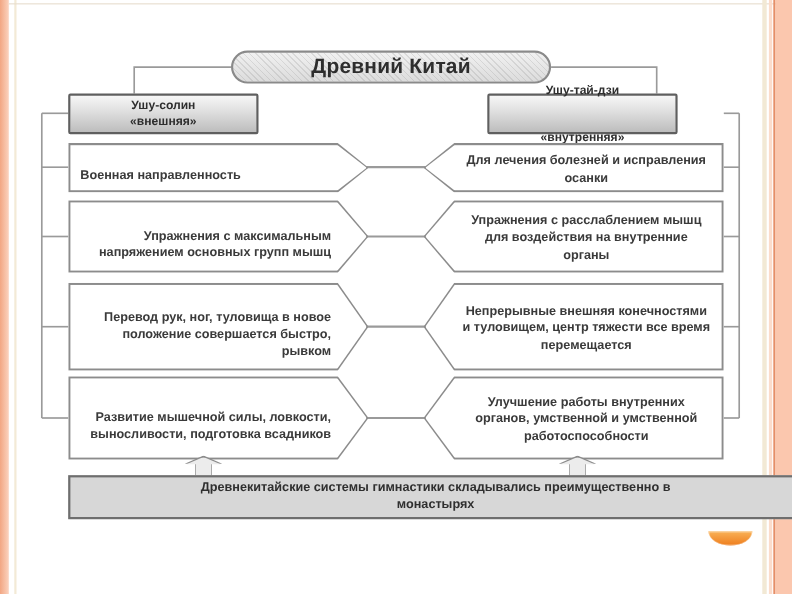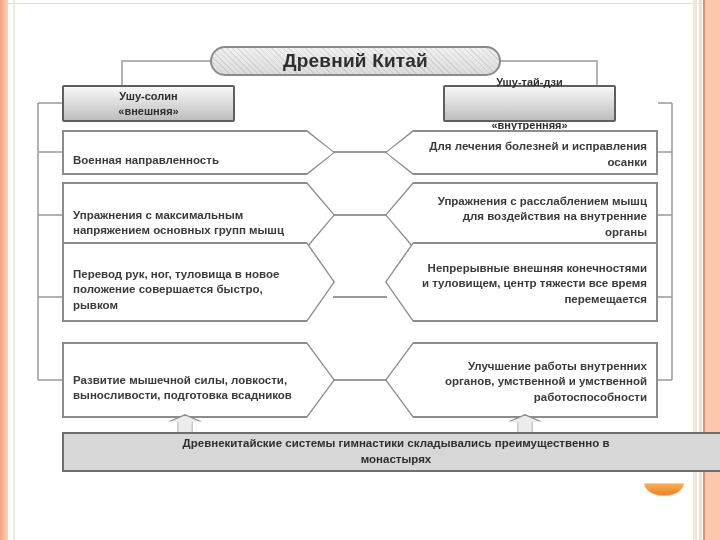--- a/index.html
+++ b/index.html
@@ -59,26 +59,26 @@
   .pent .fill{position:absolute;inset:1.6px;background:#ffffff;}
   .pent-l .shape{clip-path:polygon(0 0,calc(100% - 28px) 0,100% 50%,calc(100% - 28px) 100%,0 100%);}
   .pent-l .fill{clip-path:polygon(0 0,calc(100% - 27px) 0,100% 50%,calc(100% - 27px) 100%,0 100%);}
   .pent-r .shape{clip-path:polygon(28px 0,100% 0,100% 100%,28px 100%,0 50%);}
   .pent-r .fill{clip-path:polygon(27px 0,100% 0,100% 100%,27px 100%,0 50%);}
   .pent .txt{
     position:absolute;inset:0;display:flex;align-items:center;
     font-size:11.5px;font-weight:bold;color:#3a3a3a;line-height:1.32;
   }
   .pent-l{left:62px;}
-  .pent-l .txt{padding:2px 34px 2px 11px;text-align:left;margin-top:16px;}
+  .pent-l .txt{padding:2px 34px 2px 11px;text-align:right;margin-top:16px;}
   .pent-r{left:385px;}
-  .pent-r .txt{padding:6px 11px 2px 34px;text-align:right;justify-content:flex-end;}
+  .pent-r .txt{padding:6px 11px 2px 34px;text-align:center;justify-content:flex-end;}
   .row1{top:130px;height:45px;}
   .row2{top:182px;height:66px;}
-  .row3{top:242px;height:80px;}
+  .row3{top:257px;height:80px;}
   .row4{top:342px;height:76px;}
 
   
   .uparrow{width:34px;height:20px;top:414px;}
   .uparrow .shape{position:absolute;inset:0;background:#8c8c8c;
     clip-path:polygon(50% 0,100% 38%,72% 38%,72% 100%,28% 100%,28% 38%,0 38%);}
   .uparrow .fill{position:absolute;inset:1.5px;background:#ececec;
     clip-path:polygon(50% 0,100% 38%,72% 38%,72% 100%,28% 100%,28% 38%,0 38%);}
   .uparrow-left{left:168px;}
   .uparrow-right{left:508px;}

